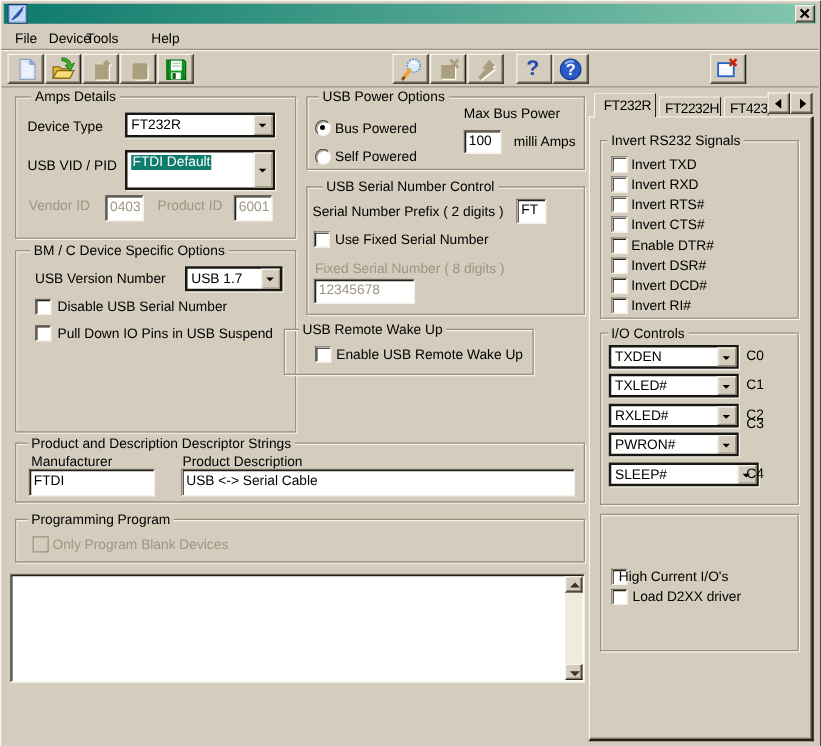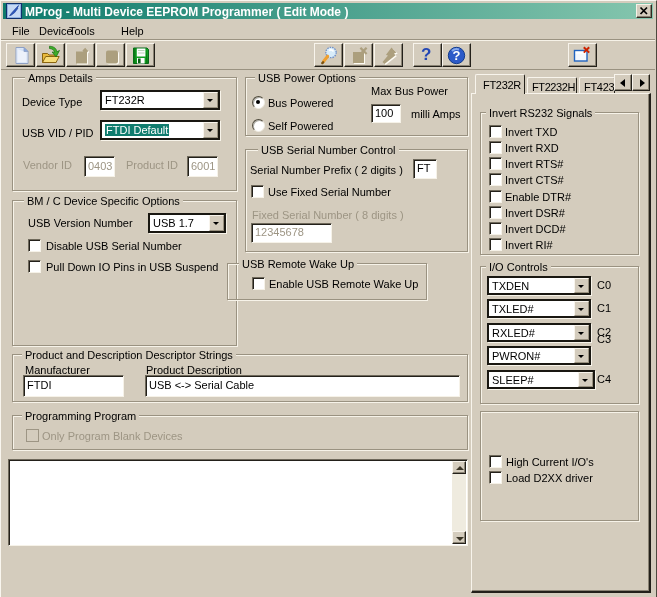--- a/index.html
+++ b/index.html
@@ -45,21 +45,20 @@
 </style></head>
 <body>
 <div id="frame"></div>
 <div id="title">
   <svg id="appico" width="16" height="16" viewBox="0 0 16 16">
       <rect x="0.5" y="0.5" width="15" height="15" fill="#c6d9f5" stroke="#10306e"></rect>
       <rect x="1.5" y="1.5" width="13" height="13" fill="none" stroke="#8fb0e0"></rect>
       <path d="M3.5 12.8 L6 9.5 L10.5 4.5 L12.6 2.6 L11.2 5.2 L12 5.2 L8.5 9.8 L5.2 12.2 Z" fill="#2e56bc" stroke="#1c3f96" stroke-width="0.6"></path>
       <path d="M10.8 3.6 l1.8-1 -0.9 1.9 z" fill="#2e56bc"></path>
     </svg>
-  <span class="txt">MProg - Multi Device EEPROM Programmer ( Edit Mode )</span>
 </div>
 <div id="xbtn"><svg width="14" height="12" viewBox="0 0 14 12">
       <path d="M3.5 2.5 L10 9 M10 2.5 L3.5 9" stroke="#000" stroke-width="1.7"></path>
     </svg></div>
 <div id="menu">
     <span style="left:11px">File</span>
     <span style="left:38px">Device</span>
     <span style="left:68px">Tools</span>
     <span style="left:120px">Help</span>
   </div>
@@ -146,21 +145,21 @@
     <span class="gl" style="left:12px">Amps Details</span>
   </div>
 <span class="lbl" style="left:22px;top:96px">Device Type</span>
 <div class="combo" style="left:100px;top:90px;width:120px;height:20px">
     <span class="ct">FT232R</span>
     <span class="cb-btn">
       <span class="arr"></span>
     </span>
   </div>
 <span class="lbl" style="left:22px;top:127px">USB VID / PID</span>
-<div class="combo" style="left:100px;top:120px;width:120px;height:20px">
+<div class="combo" style="left:100px;top:120px;width:120px;height:32px">
     <span class="ct" style="background:#0f7c6e;color:#fff;padding:0 1px">FTDI Default</span>
     <span class="cb-btn">
       <span class="arr"></span>
     </span>
   </div>
 <span class="lbl dis" style="left:23px;top:159px">Vendor ID</span>
 <div class="edit" style="left:84px;top:156px;width:31px;height:21px">
     <span class="dis">0403</span>
   </div>
 <span class="lbl dis" style="left:126px;top:159px">Product ID</span>
@@ -307,25 +306,25 @@
     </span>
   </div>
 <span class="lbl" style="left:597px;top:326px">C2</span>
 <div class="combo" style="left:487px;top:346px;width:104px;height:19px">
     <span class="ct">PWRON#</span>
     <span class="cb-btn">
       <span class="arr"></span>
     </span>
   </div>
 <span class="lbl" style="left:597px;top:333px">C3</span>
-<div class="combo" style="left:487px;top:370px;width:108px;height:19px">
+<div class="combo" style="left:487px;top:370px;width:120px;height:19px">
     <span class="ct">SLEEP#</span>
     <span class="cb-btn">
       <span class="arr"></span>
     </span>
   </div>
 <span class="lbl" style="left:597px;top:373px">C4</span>
 
 <div class="gb" style="left:480px;top:411px;width:159px;height:110px"></div>
 <span class="ck" style="left:489px;top:455px"></span>
-<span class="lbl" style="left:506px;top:456px">High Current I/O's</span>
+<span class="lbl" style="left:495px;top:456px">High Current I/O's</span>
 <span class="ck" style="left:489px;top:471px"></span>
 <span class="lbl" style="left:506px;top:472px">Load D2XX driver</span>
 
 </body></html>

